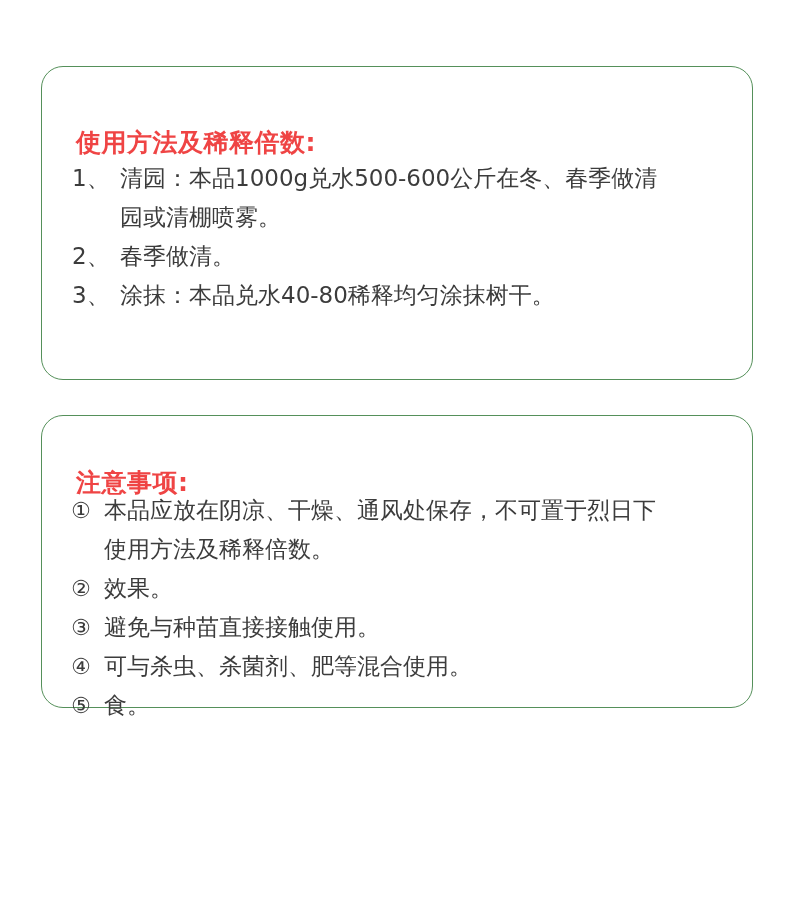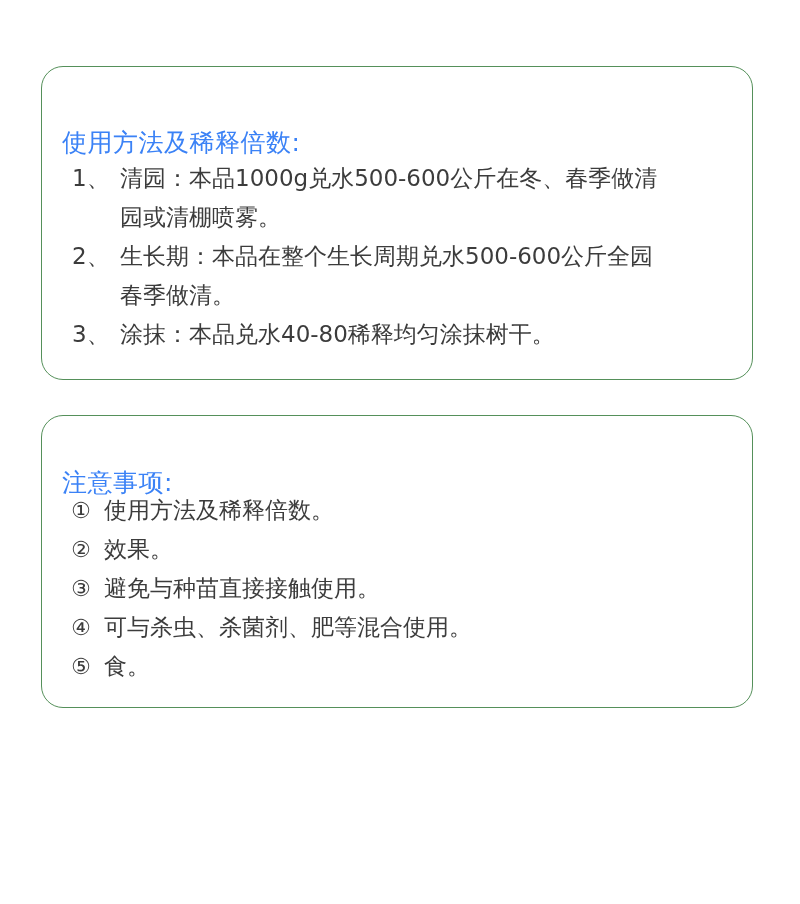--- a/index.html
+++ b/index.html
@@ -27,24 +27,24 @@
     .panel-usage {
       top: 66px;
       height: 314px;
     }
     .panel-notes {
       top: 415px;
       height: 293px;
     }
     .panel-title {
       position: absolute;
-      left: 20px;
+      left: 34px;
       font-size: 25px;
-      font-weight: normal;
-      color: #3b82f6;
+      font-weight: bold;
+      color: #ef4444;
       letter-spacing: 0.5px;
       white-space: nowrap;
     }
     .panel-usage .panel-title { top: 38px; }
     .panel-notes .panel-title { top: 29px; }
 
     .list {
       position: absolute;
       left: 0;
       right: 0;
@@ -82,35 +82,35 @@
 <section class="panel panel-usage">
   <h2 class="panel-title">使用方法及稀释倍数:</h2>
   <ul class="list">
     <li class="item">
       <span class="marker">1、</span>
       <span class="line">清园：本品1000g兑水500-600公斤在冬、春季做清</span>
       <span class="line">园或清棚喷雾。</span>
     </li>
     <li class="item">
       <span class="marker">2、</span>
-      <span class="line">生长期：本品在整个生长周期兑水500-600公斤全园</span>
       <span class="line">春季做清。</span>
     </li>
     <li class="item">
       <span class="marker">3、</span>
       <span class="line">涂抹：本品兑水40-80稀释均匀涂抹树干。</span>
     </li>
   </ul>
 </section>
 
 <section class="panel panel-notes">
   <h2 class="panel-title">注意事项:</h2>
   <ul class="list">
     <li class="item">
       <span class="marker">①</span>
+      <span class="line">本品应放在阴凉、干燥、通风处保存，不可置于烈日下</span>
       <span class="line">使用方法及稀释倍数。</span>
     </li>
     <li class="item">
       <span class="marker">②</span>
       <span class="line">效果。</span>
     </li>
     <li class="item">
       <span class="marker">③</span>
       <span class="line">避免与种苗直接接触使用。</span>
     </li>

